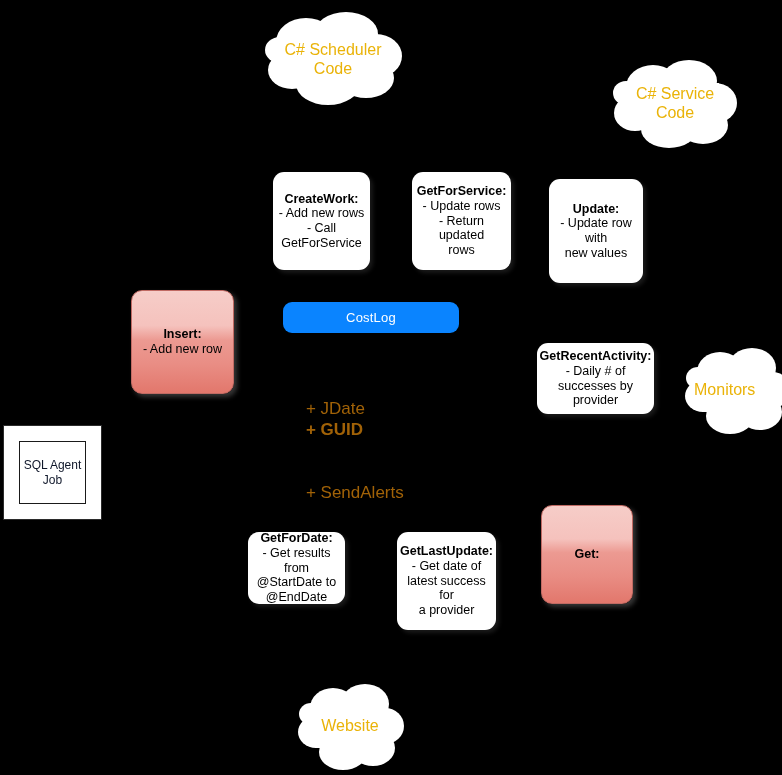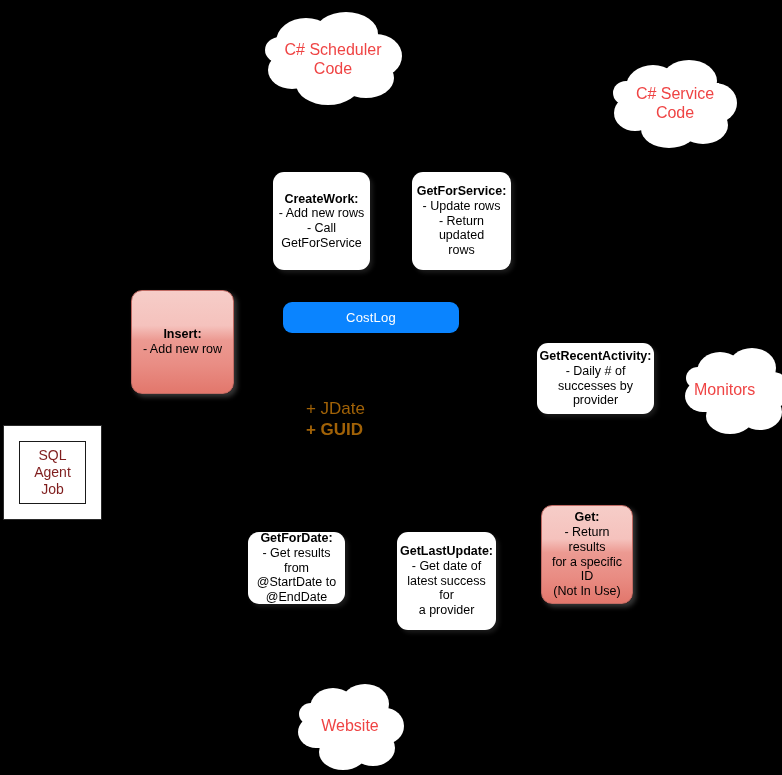--- a/index.html
+++ b/index.html
@@ -72,22 +72,22 @@
     color: #ffffff;
     border-radius: 9px;
     font-size: 13px;
     letter-spacing: 0.2px;
   }
 
   
   .dbl-rect {
     background: #ffffff;
     border: 1px solid #2b2b2b;
-    color: #7f1d1d;
-    font-size: 14px;
+    color: #0f172a;
+    font-size: 12px;
     padding: 4px;
   }
   .dbl-rect .inner {
     box-sizing: border-box;
     width: calc(100% - 22px);
     height: calc(100% - 22px);
     border: 1.5px solid #1a1a1a;
     display: flex;
     align-items: center;
     justify-content: center;
@@ -107,21 +107,21 @@
   .cloud .cloud-label {
     position: absolute;
     left: 0;
     top: 0;
     width: 100%;
     height: 100%;
     display: flex;
     align-items: center;
     justify-content: center;
     text-align: center;
-    color: #ef4444;
+    color: #eab308;
     font-size: 16px;
     line-height: 1.2;
     pointer-events: none;
   }
 
   
   .note-red {
     position: absolute;
     color: #a16207;
     font-size: 17px;
@@ -219,20 +219,27 @@
 
   <div class="node proc" style="left:412px; top:172px; width:99px; height:98px;">
     <span>
       <span class="title">GetForService:</span>
       <span class="lines" style="white-space:pre-line;">- Update rows
 - Return updated
 rows</span>
     </span>
   </div>
 
+  <div class="node proc" style="left:549px; top:179px; width:94px; height:104px;">
+    <span>
+      <span class="title">Update:</span>
+      <span class="lines" style="white-space:pre-line;">- Update row with
+new values</span>
+    </span>
+  </div>
 
   <div class="node proc" style="left:537px; top:343px; width:117px; height:71px;">
     <span>
       <span class="title">GetRecentActivity:</span>
       <span class="lines" style="white-space:pre-line;">- Daily # of
 successes by
 provider</span>
     </span>
   </div>
 
@@ -258,30 +265,30 @@
     <span>
       <span class="title">Insert:</span>
       <span class="lines" style="white-space:pre-line;">- Add new row</span>
     </span>
   </div>
 
 
   <div class="node proc-red" style="left:541px; top:505px; width:92px; height:99px;">
     <span>
       <span class="title">Get:</span>
-      <span class="lines" style="white-space:pre-line;">- Return results
-for a specific ID
-(Not In Use)</span>
     </span>
   </div>
 
   <div class="node banner" style="left:283px; top:302px; width:176px; height:31px;">
     <span>CostLog</span>
   </div>
 
   <div class="note-red" style="left:287px; top:376px;">
     <span>+ JDate</span>
   </div>
   <div class="note-red" style="left:287px; top:397px;font-weight:bold;">
     <span>+ GUID</span>
   </div>
+  <div class="note-red" style="left:287px; top:460px;">
+    <span>+ SendAlerts</span>
+  </div>
 
 </div>
 
 </body></html>

